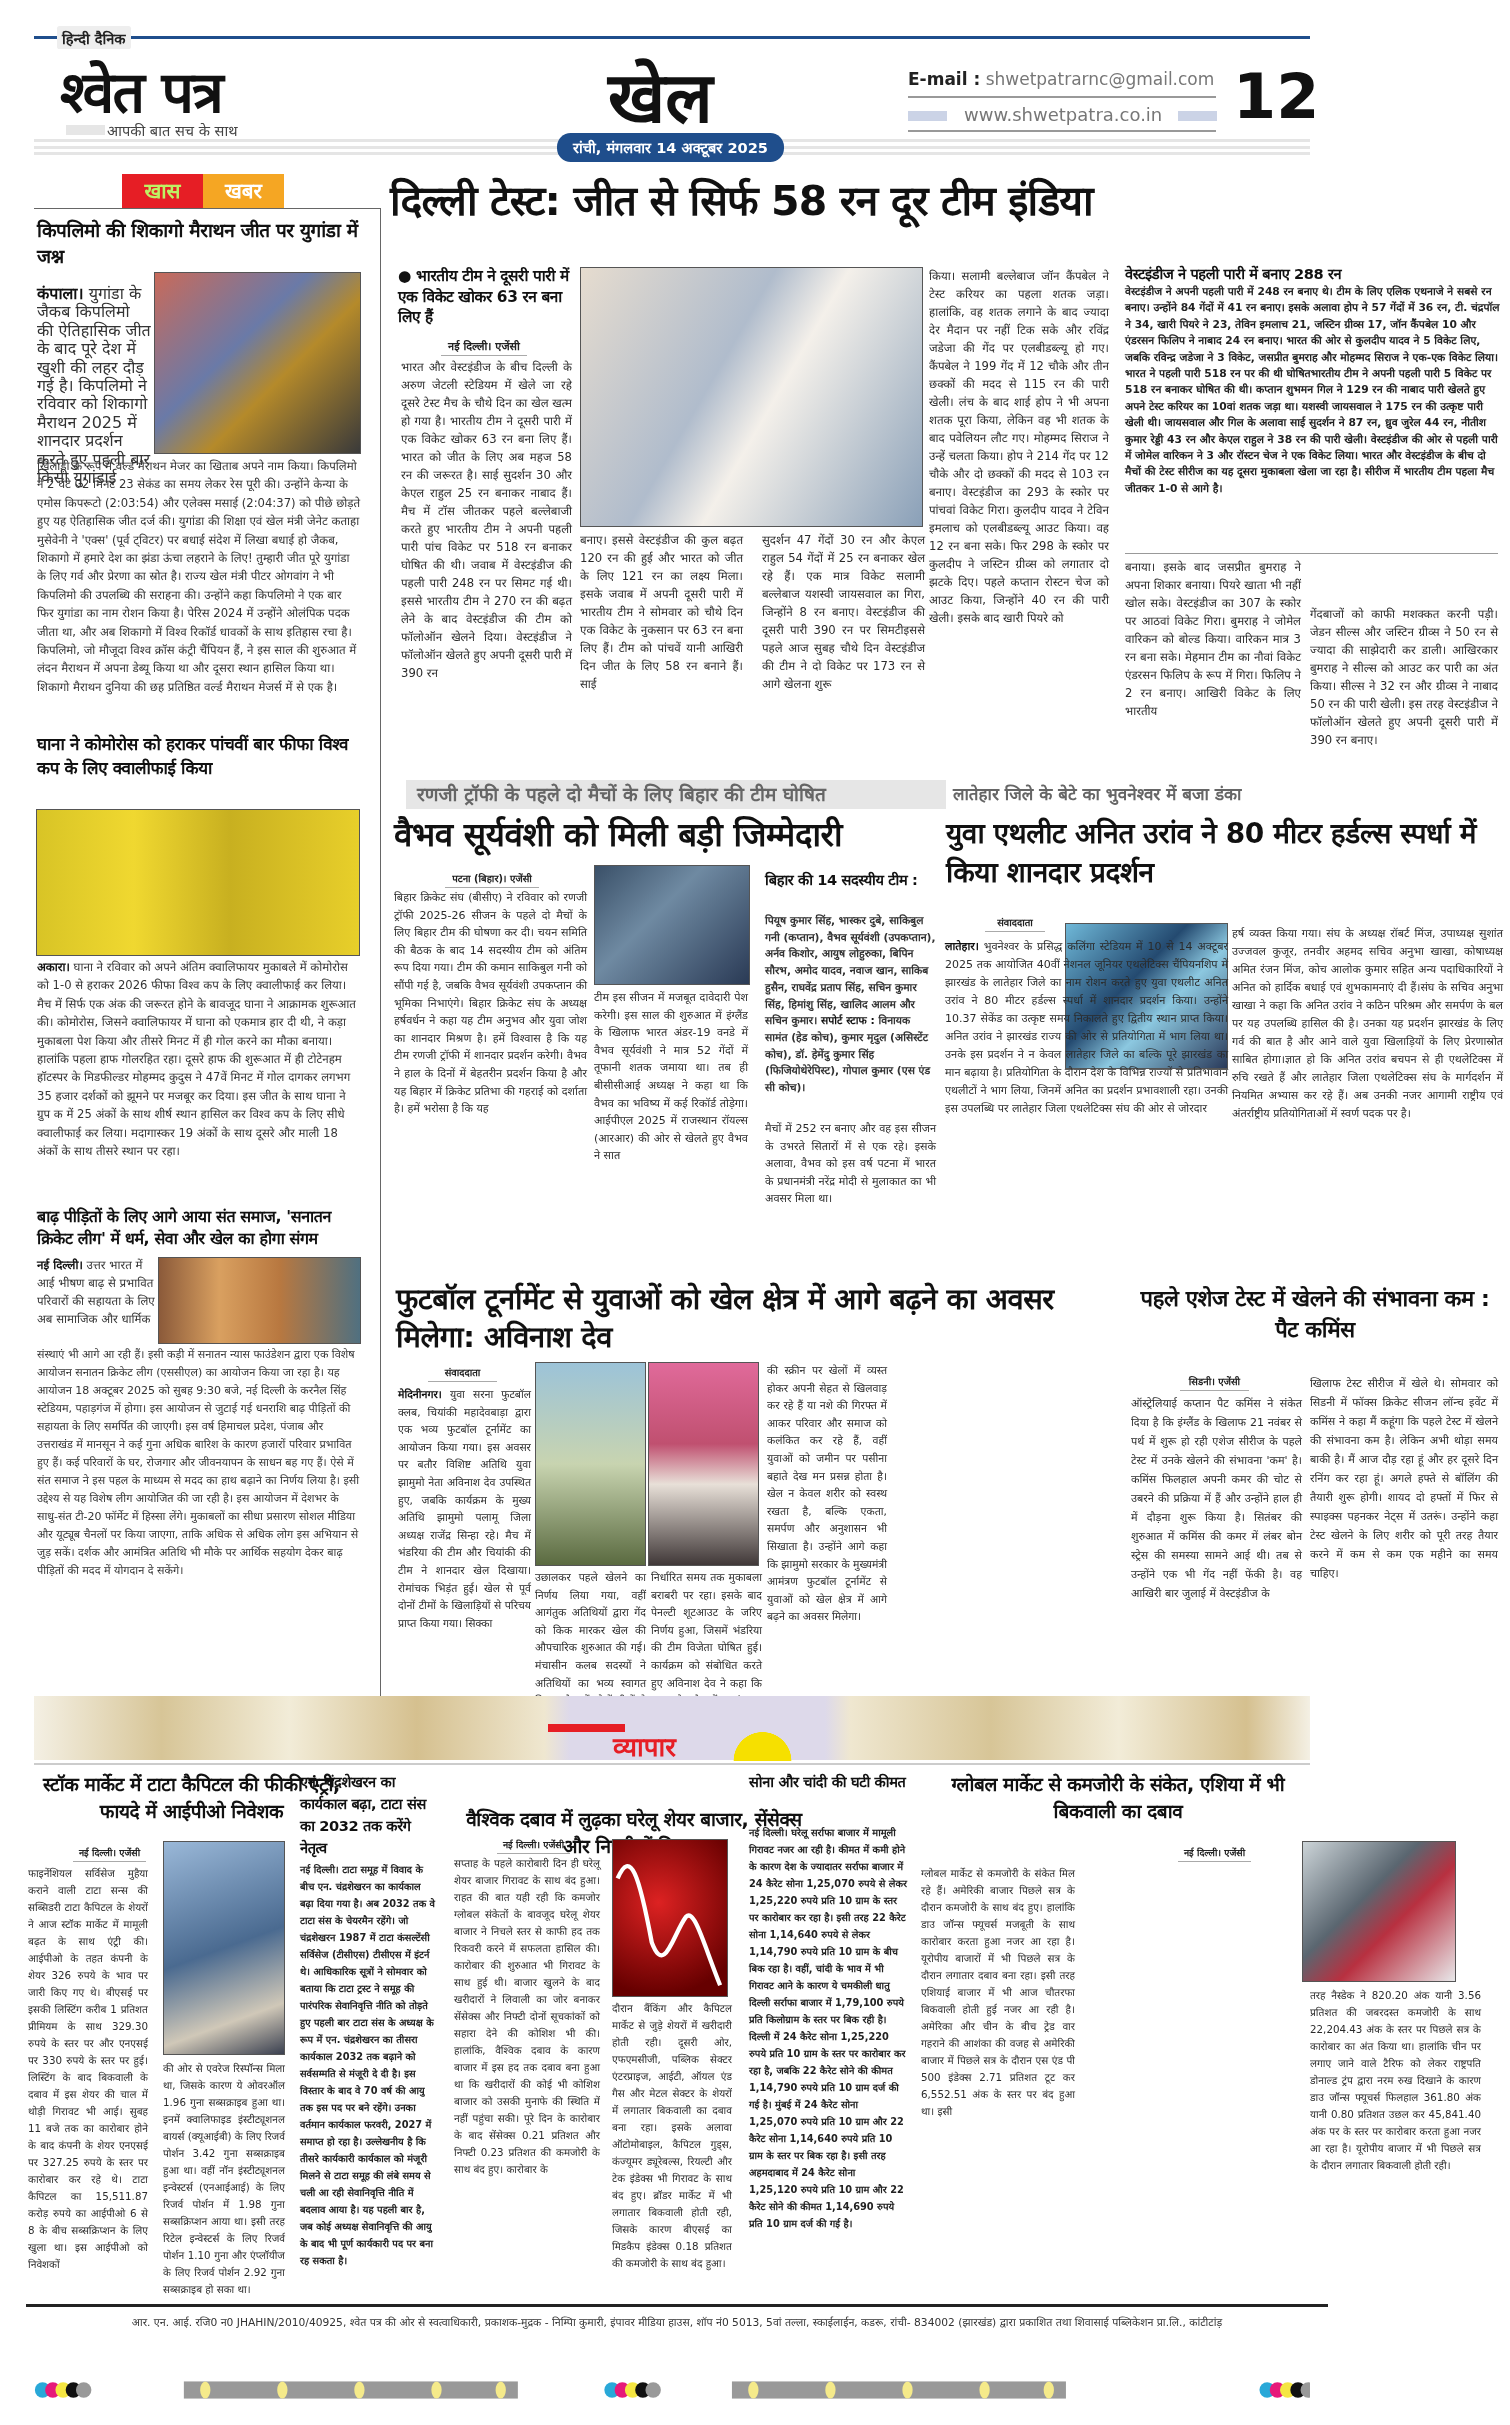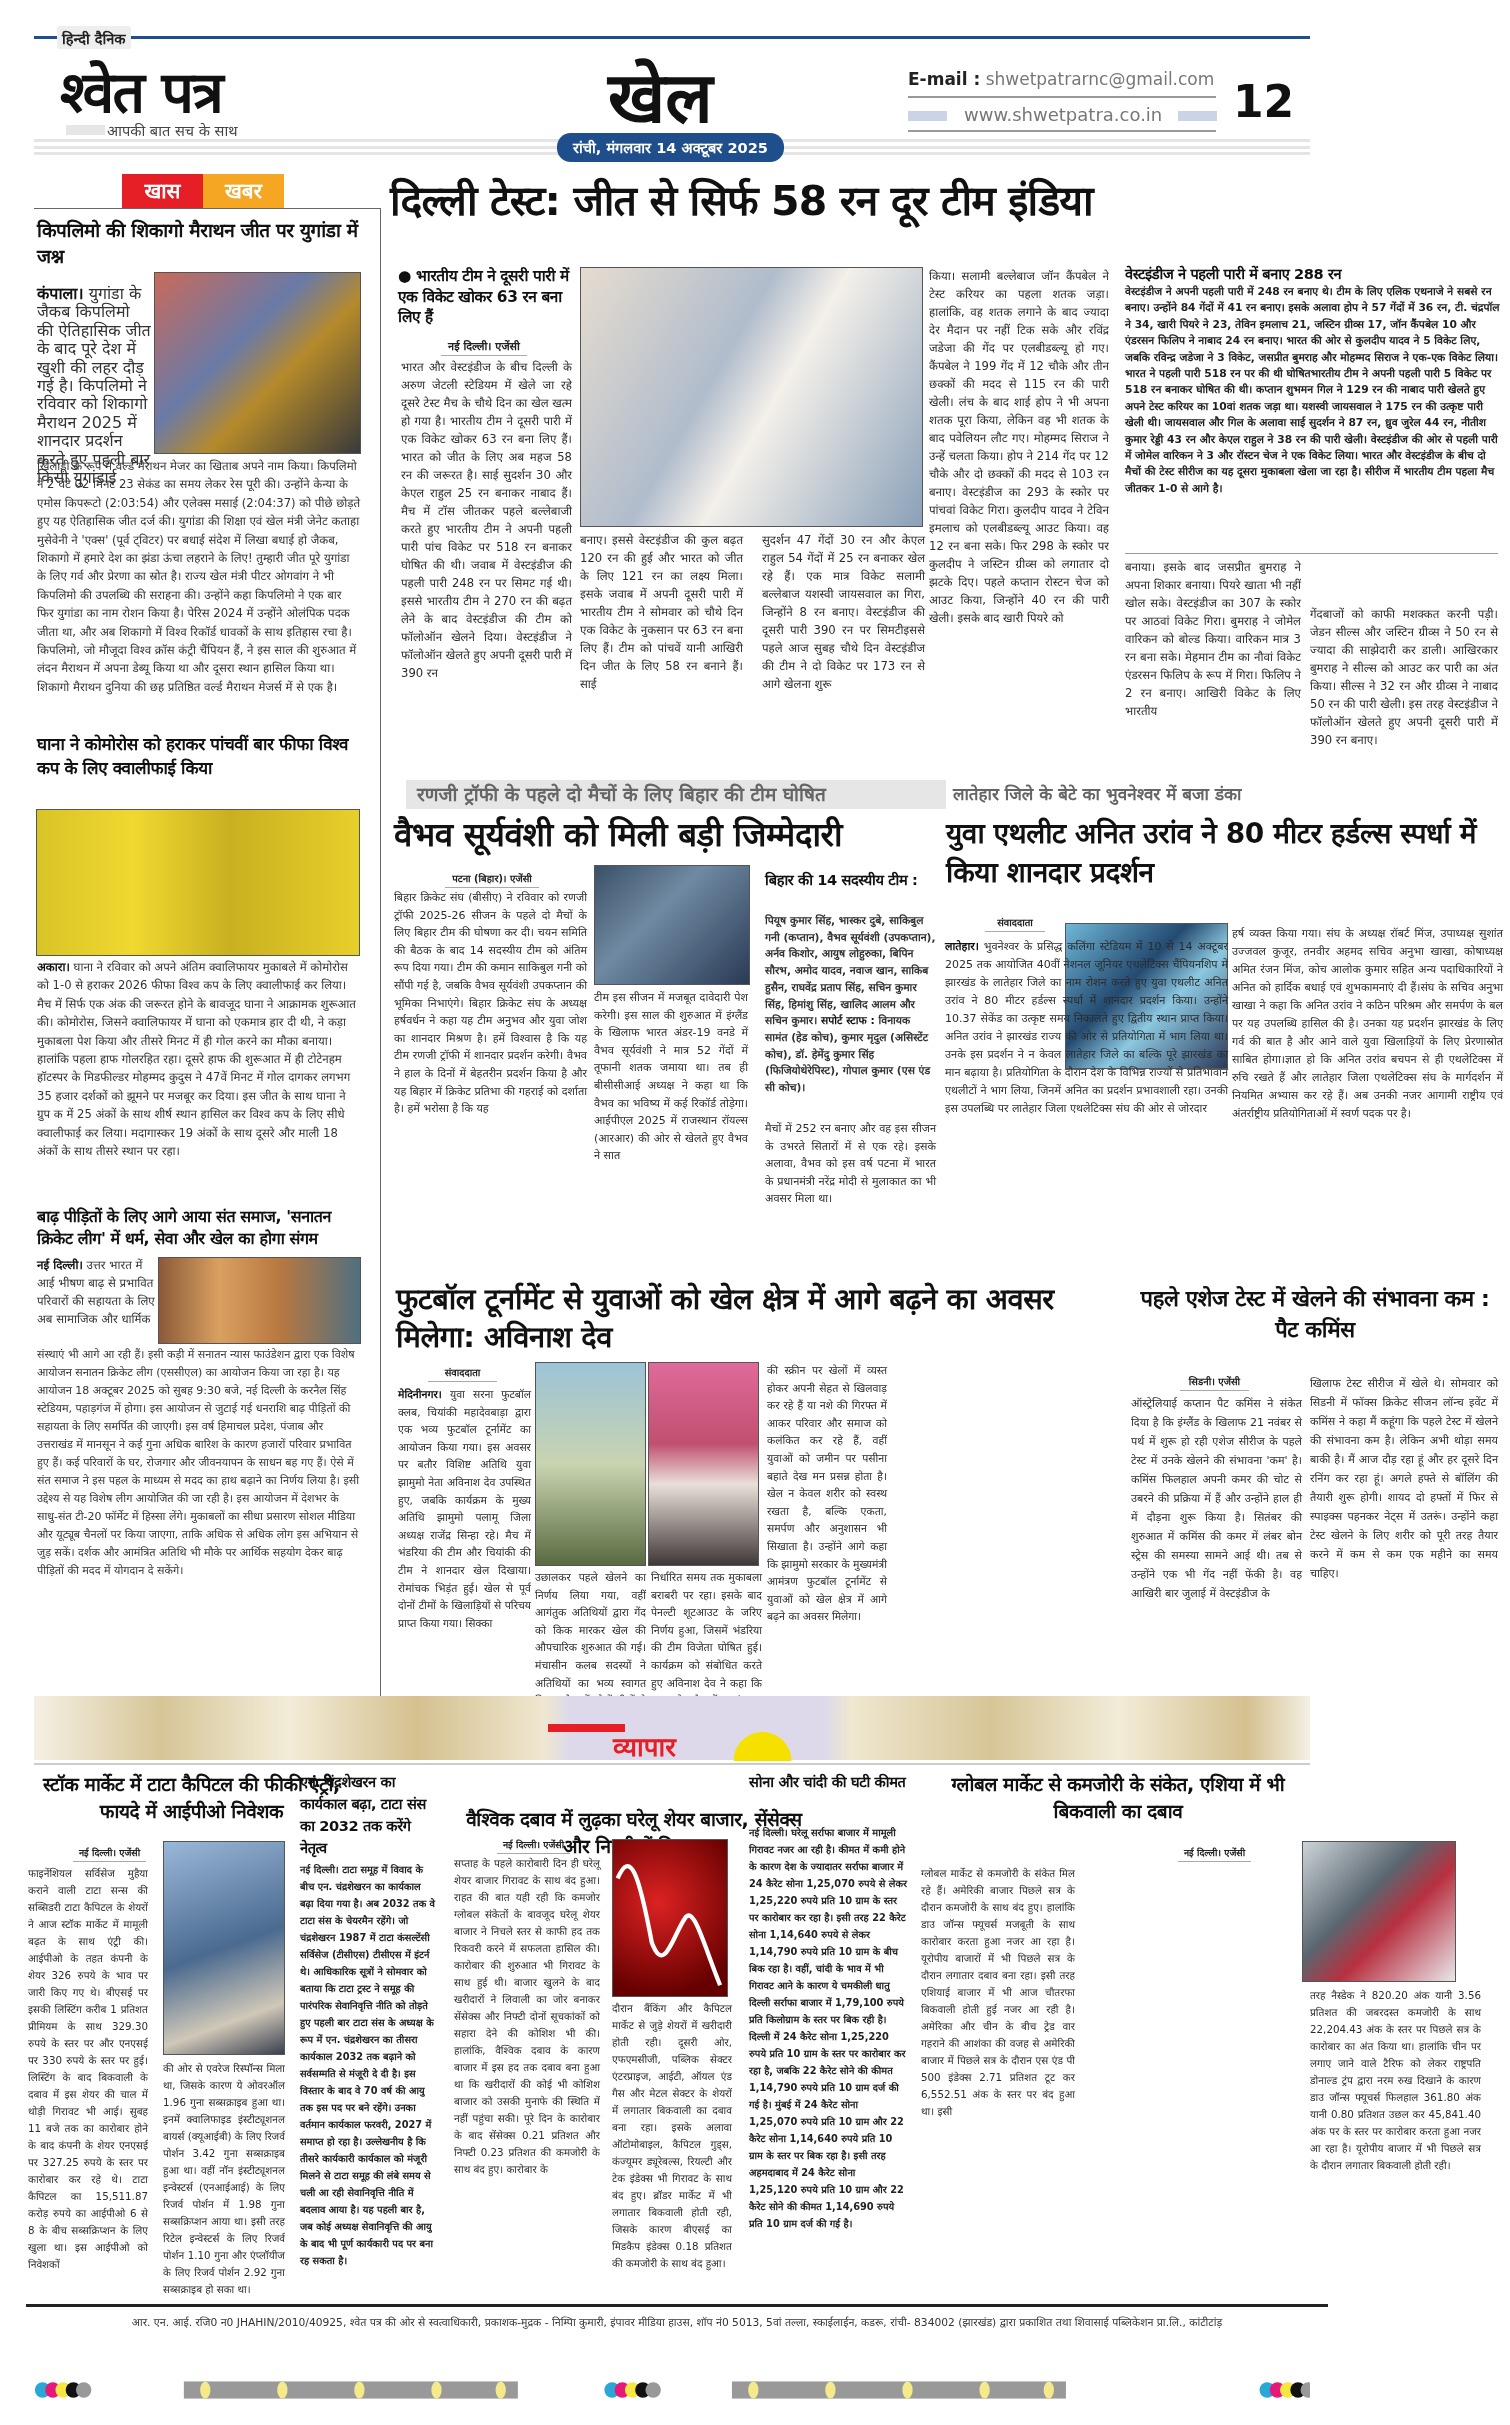--- a/index.html
+++ b/index.html
@@ -21,26 +21,26 @@
   #hindi-dainik { left: 57px; top: 26px; background: #eee; padding: 1.7px 5.1px; font-size: 14.6px; font-weight: bold; color: #222; border-radius: 2.6px; }
   #paper-name { left: 60px; top: 51px; font-size: 57px; font-weight: bold; color: #111; letter-spacing: -1.7px; }
   #tagline { left: 107px; top: 120px; font-size: 14.6px; color: #444; }
   #tagline-bar { left: 66px; top: 125px; width: 39px; height: 10.3px; background: #e6e6e6; }
   #section-title { left: 608px; top: 47px; font-size: 70px; font-weight: bold; color: #111; }
   #date-pill { left: 557px; top: 133px; width: 227px; height: 29px; background: #1f4e8c; border-radius: 13.7px; color: #fff; font-size: 14.6px; font-weight: bold; text-align: center; line-height: 29px; }
   .stripe { position: absolute; left: 34px; width: 1276px; height: 3.4px; background: #e5e5e5; }
   #email { left: 908px; top: 69px; font-size: 17px; color: #777; }
   #email b { color: #222; }
   #web { left: 964px; top: 104px; font-size: 18px; color: #777; }
-  #page-num { left: 1233px; top: 60px; font-size: 44px; font-weight: bold; color: #111; margin-top: 16px; }
+  #page-num { left: 1233px; top: 60px; font-size: 62px; font-weight: bold; color: #111; }
   .mail-rule { position: absolute; left: 908px; width: 308px; height: 1.7px; background: #999; }
   .web-bar { position: absolute; top: 111px; width: 39px; height: 10.3px; background: #cbd3e6; }
 
   
-  #khas { left: 122px; top: 174px; width: 81px; height: 34px; background: #e61e25; color: #ffffff; font-size: 20.6px; font-weight: bold; text-align: center; line-height: 34px; }
+  #khas { left: 122px; top: 174px; width: 81px; height: 34px; background: #e61e25; color: #bef264; font-size: 20.6px; font-weight: bold; text-align: center; line-height: 34px; }
   #khabar { left: 203px; top: 174px; width: 81px; height: 34px; background: #f5a623; color: #fff; font-size: 20.6px; font-weight: bold; text-align: center; line-height: 34px; }
   #left-frame { left: 34px; top: 208px; width: 347px; height: 1520px; border-top: 0.9px solid #666; border-right: 1.7px solid #666; }
 </style>
 </head>
 <body>
 
 <div class="abs" id="topline"></div>
 <div class="abs" id="hindi-dainik">हिन्दी दैनिक</div>
 <div class="abs serif" id="paper-name">श्वेत पत्र</div>
 <div class="abs" id="tagline-bar"></div>

